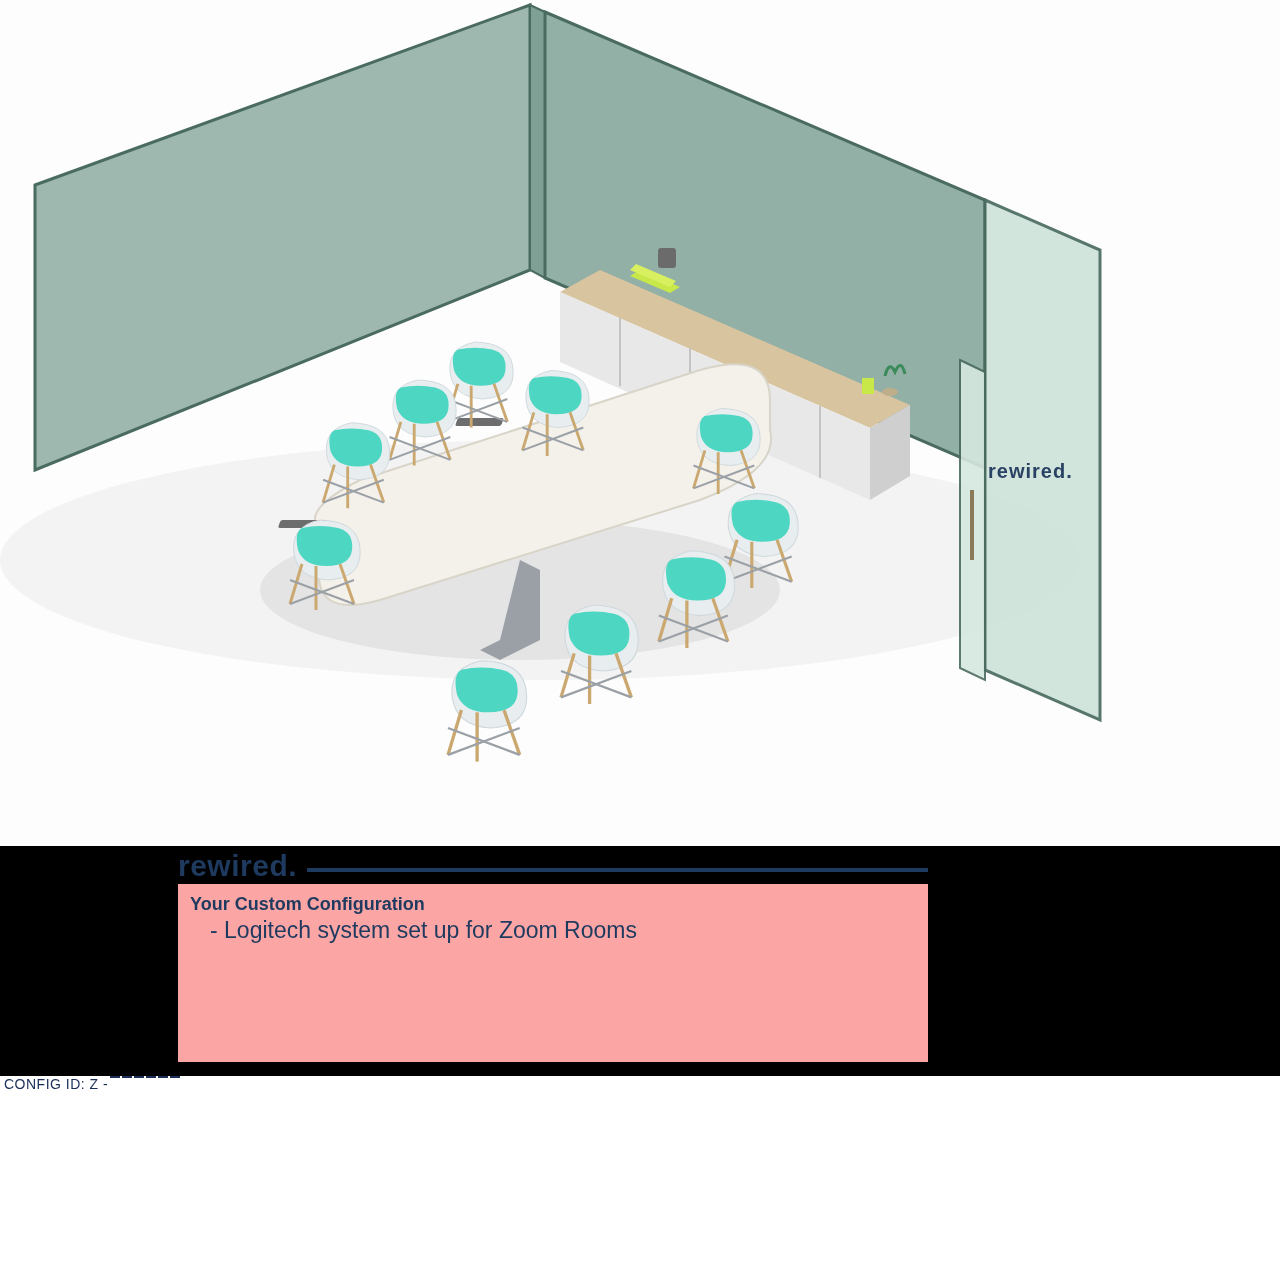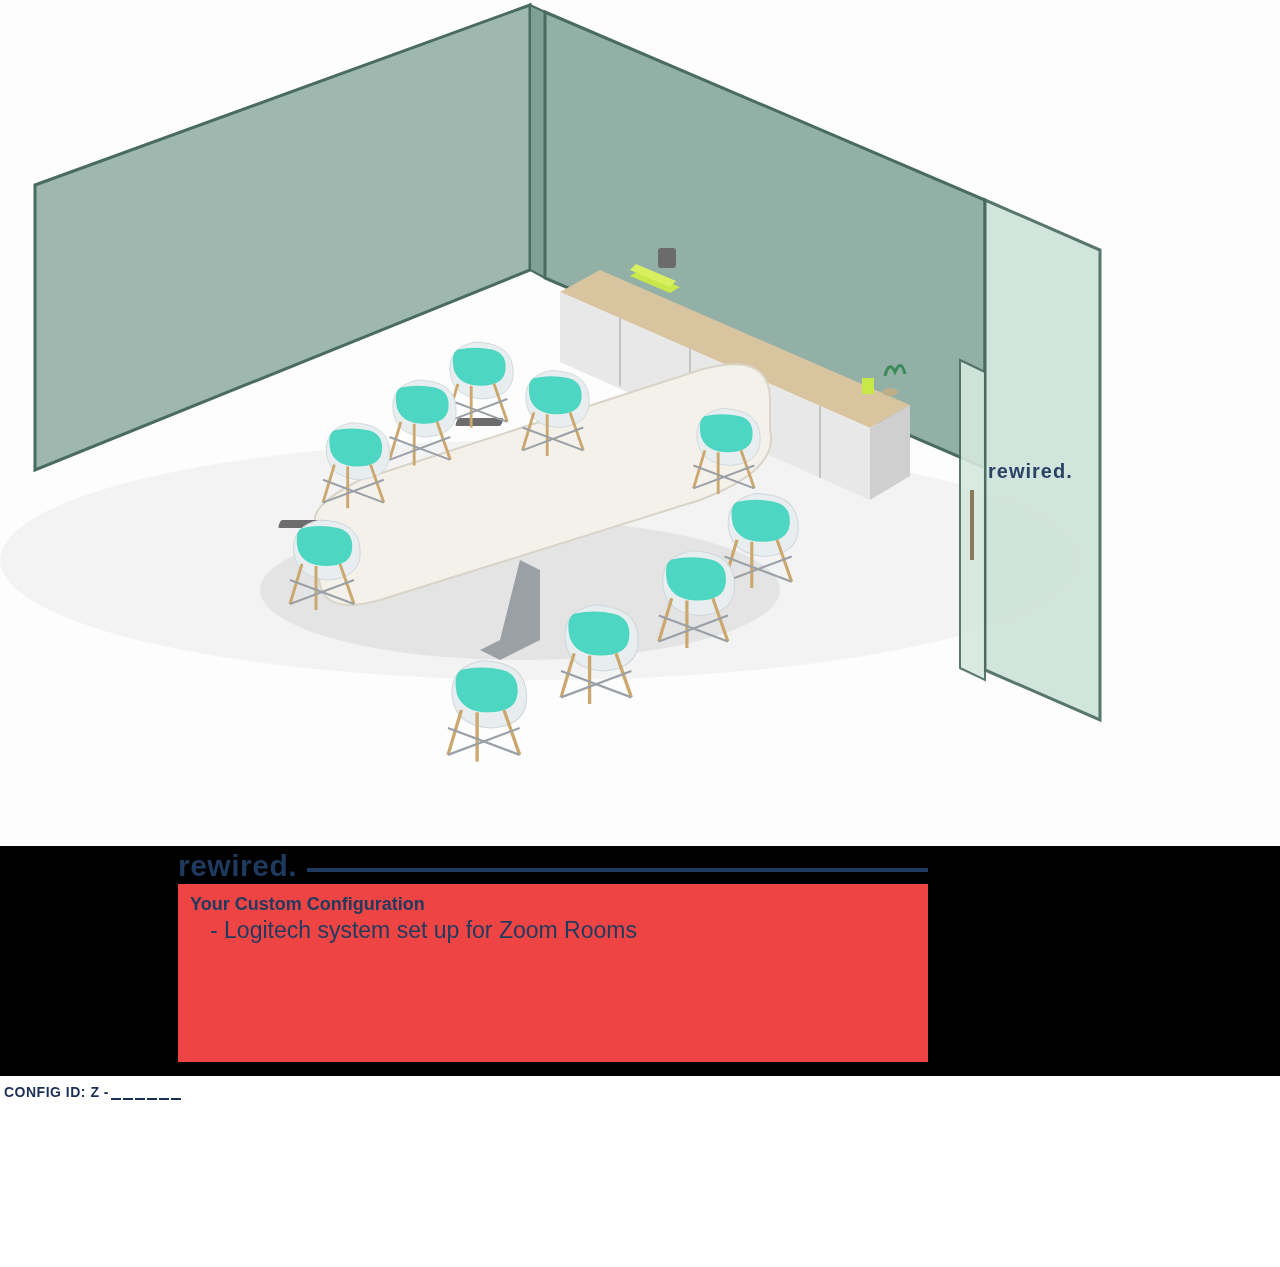--- a/index.html
+++ b/index.html
@@ -12,26 +12,26 @@
 
   
   .black-band { position: absolute; left: 0; top: 846px; width: 1280px; height: 230px; background: #000; }
 
   
   .logo-row { position: absolute; left: 178px; top: 850px; width: 750px; height: 32px; display: flex; align-items: center; }
   .logo-text { font-weight: 900; font-size: 30px; letter-spacing: 0.5px; color: #1e3a5f; }
   .logo-rule { flex: 1; height: 4px; background: #1e3a5f; margin-left: 10px; margin-top: 8px; }
 
   
-  .config-card { position: absolute; left: 178px; top: 884px; width: 750px; height: 178px; background: #ef4444; padding: 10px 12px 10px 12px; }
+  .config-card { position: absolute; left: 178px; top: 884px; width: 750px; height: 178px; background: #fca5a5; padding: 10px 12px 10px 12px; }
   .config-title { font-weight: 700; font-size: 18px; color: #1e3a5f; }
   .config-line { font-size: 23px; color: #1e3a5f; padding-left: 20px; line-height: 1.35; }
 
   
-  .config-id-row { position: absolute; left: 0; top: 1076px; height: 24px; font-weight: 700; font-size: 14px; color: #1a2e57; letter-spacing: 0.5px; padding-left: 4px; display: flex; align-items: flex-end; gap: 2px; }
+  .config-id-row { position: absolute; left: 0; top: 1076px; height: 24px; font-weight: 400; font-size: 14px; color: #1a2e57; letter-spacing: 0.5px; padding-left: 4px; display: flex; align-items: flex-start; gap: 2px; }
   .config-id-dash { width: 10px; height: 2px; background: #1a2e57; display: inline-block; }
 
   
   .door-logo { position: absolute; left: 988px; top: 460px; font-weight: 900; font-size: 20px; color: #2a4365; letter-spacing: 1px; }
 
 </style>
 </head>
 <body>
 
 <div class="canvas">

